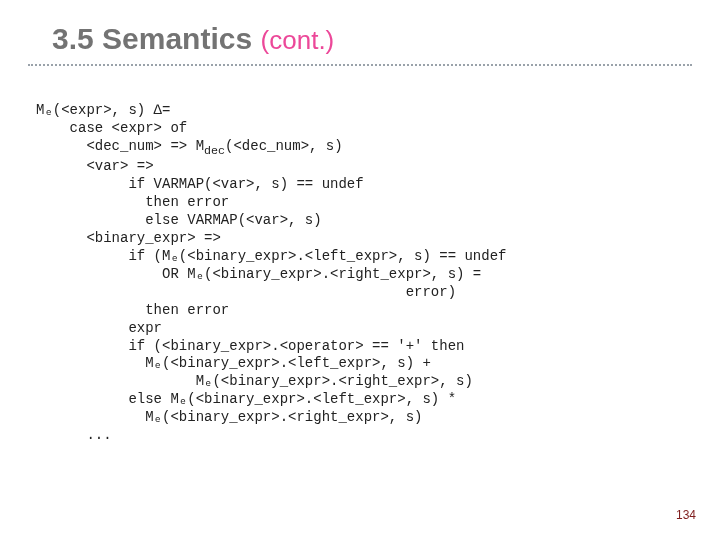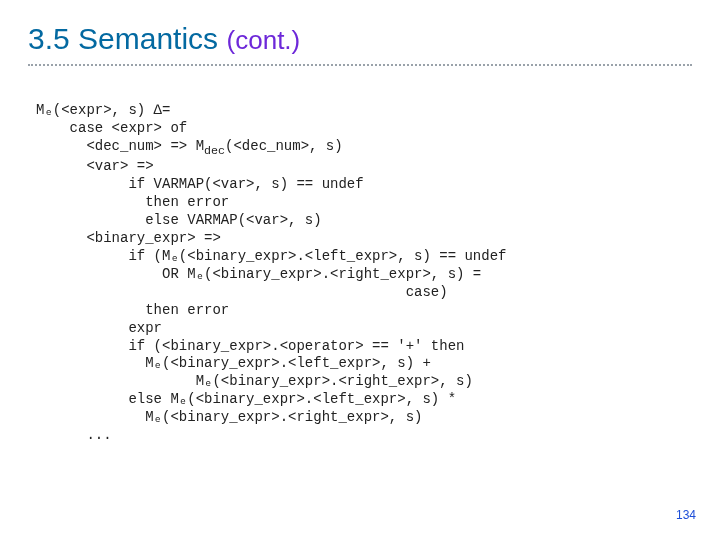--- a/index.html
+++ b/index.html
@@ -1,23 +1,23 @@
 <!DOCTYPE html>
 <html><head>
 <meta charset="utf-8">
 <style>
   * { margin: 0; padding: 0; box-sizing: border-box; }
   html, body { width: 720px; height: 540px; background: #ffffff; font-family: Verdana, Geneva, sans-serif; }
   .slide { width: 720px; height: 540px; position: relative; padding: 22px 28px 0 28px; }
   .title-wrap { margin-bottom: 6px; }
-  .title-main { color: #0369a1; font-size: 30px; font-weight: normal; display: inline; }
-  .title-sub  { color: #6d28d9; font-size: 26px; font-weight: normal; display: inline; margin-left: 4px; }
+  .title-main { color: #737373; font-size: 30px; font-weight: bold; display: inline; margin-left: 24px; }
+  .title-sub  { color: #ec4899; font-size: 26px; font-weight: normal; display: inline; margin-left: 4px; }
   .dotted-rule { border: none; border-top: 2px dotted #9aa2aa; margin-top: 8px; margin-bottom: 18px; }
   .codeblock { font-family: "Courier New", Courier, monospace; font-size: 14px; line-height: 1.28; color: #222; white-space: pre; padding-left: 8px; }
-  .page-num { position: absolute; right: 24px; bottom: 18px; font-size: 12px; color: #1d4ed8; }
+  .page-num { position: absolute; right: 24px; bottom: 18px; font-size: 12px; color: #7f1d1d; }
 </style>
 </head>
 <body>
 
 <div class="slide">
 
   <div class="title-wrap">
     <span class="title-main">3.5 Semantics</span>
     <span class="title-sub">(cont.)</span>
   </div>
@@ -28,21 +28,21 @@
 <span>Mₑ(&lt;expr&gt;, s) ∆=</span>
 <span>    case &lt;expr&gt; of</span>
 <span>      &lt;dec_num&gt; =&gt; M</span><sub>dec</sub><span>(&lt;dec_num&gt;, s)</span>
 <span>      &lt;var&gt; =&gt;</span>
 <span>           if VARMAP(&lt;var&gt;, s) == undef</span>
 <span>             then error</span>
 <span>             else VARMAP(&lt;var&gt;, s)</span>
 <span>      &lt;binary_expr&gt; =&gt;</span>
 <span>           if (Mₑ(&lt;binary_expr&gt;.&lt;left_expr&gt;, s) == undef</span>
 <span>               OR Mₑ(&lt;binary_expr&gt;.&lt;right_expr&gt;, s) =</span>
-<span>                                            case)</span>
+<span>                                            error)</span>
 <span>             then error</span>
 <span>           expr</span>
 <span>           if (&lt;binary_expr&gt;.&lt;operator&gt; == '+' then</span>
 <span>             Mₑ(&lt;binary_expr&gt;.&lt;left_expr&gt;, s) +</span>
 <span>                   Mₑ(&lt;binary_expr&gt;.&lt;right_expr&gt;, s)</span>
 <span>           else Mₑ(&lt;binary_expr&gt;.&lt;left_expr&gt;, s) *</span>
 <span>             Mₑ(&lt;binary_expr&gt;.&lt;right_expr&gt;, s)</span>
 <span>      ...</span></div>
 
   <div class="page-num">134</div>

